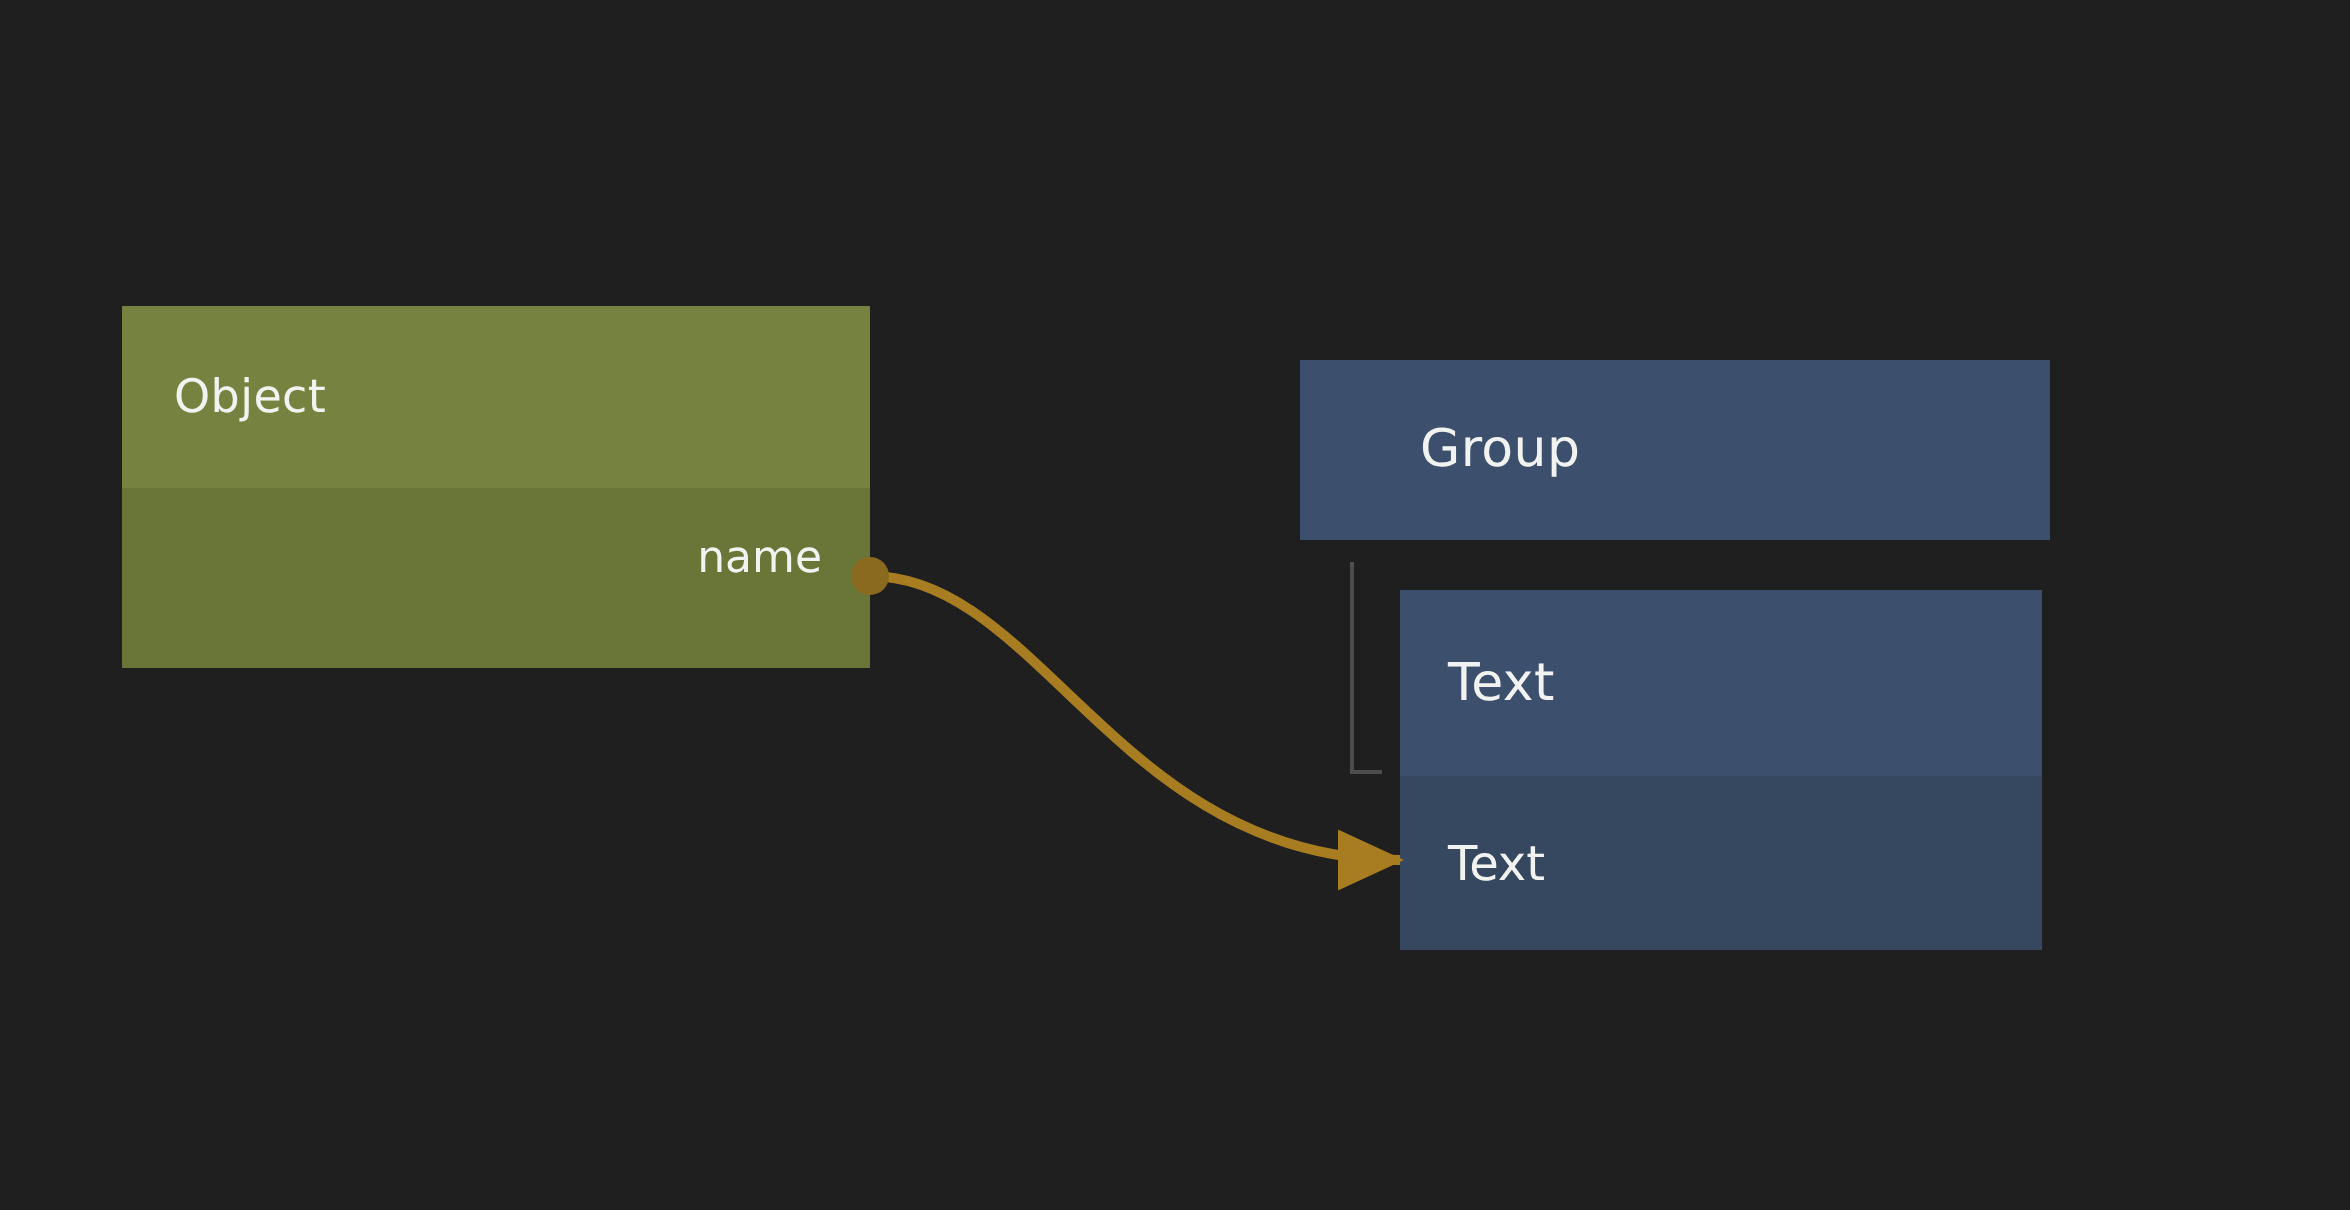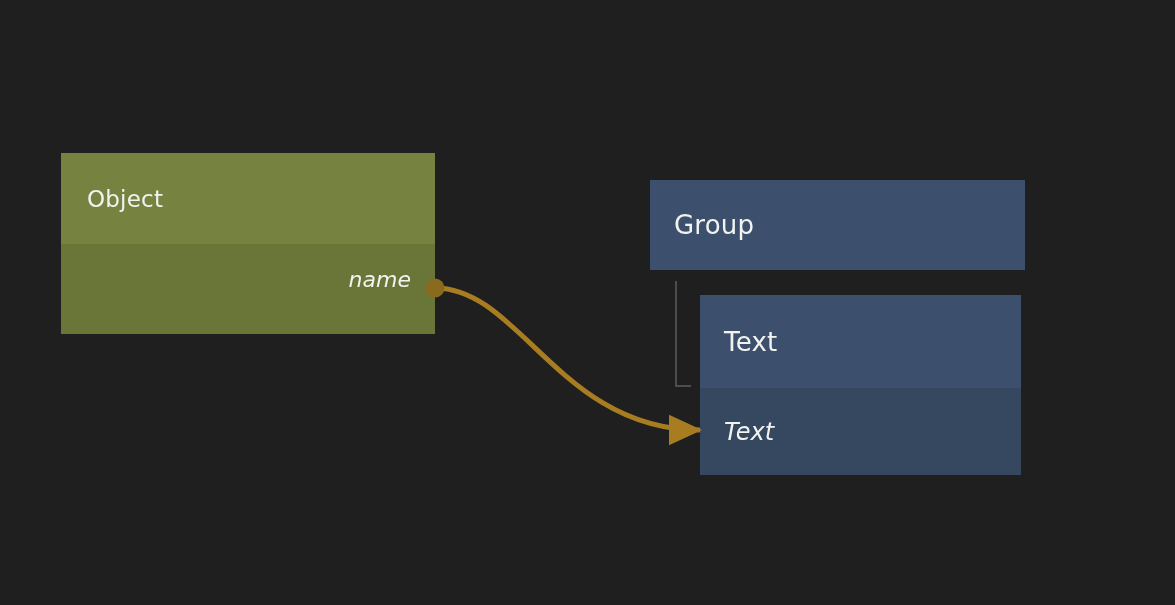--- a/index.html
+++ b/index.html
@@ -39,21 +39,20 @@
   }
   .port-row {
     display: flex;
     align-items: center;
     box-sizing: border-box;
     position: relative;
   }
   .port-label {
     color: #eef0ec;
     white-space: nowrap;
-    font-style: italic;
   }
 
   
   #object-node {
     left: 61px;
     top: 153px;
     width: 374px;
     height: 181px;
   }
   #object-node .node-header {
@@ -81,20 +80,21 @@
   #group-node {
     left: 650px;
     top: 180px;
     width: 375px;
     height: 90px;
     background: #3c506e;
   }
   #group-node .node-header {
     height: 90px;
     padding-left: 24px;
+    margin-left: 36px;
   }
   #group-node .node-title { font-size: 26px; }
 
   
   #text-node {
     left: 700px;
     top: 295px;
     width: 321px;
     height: 180px;
   }

